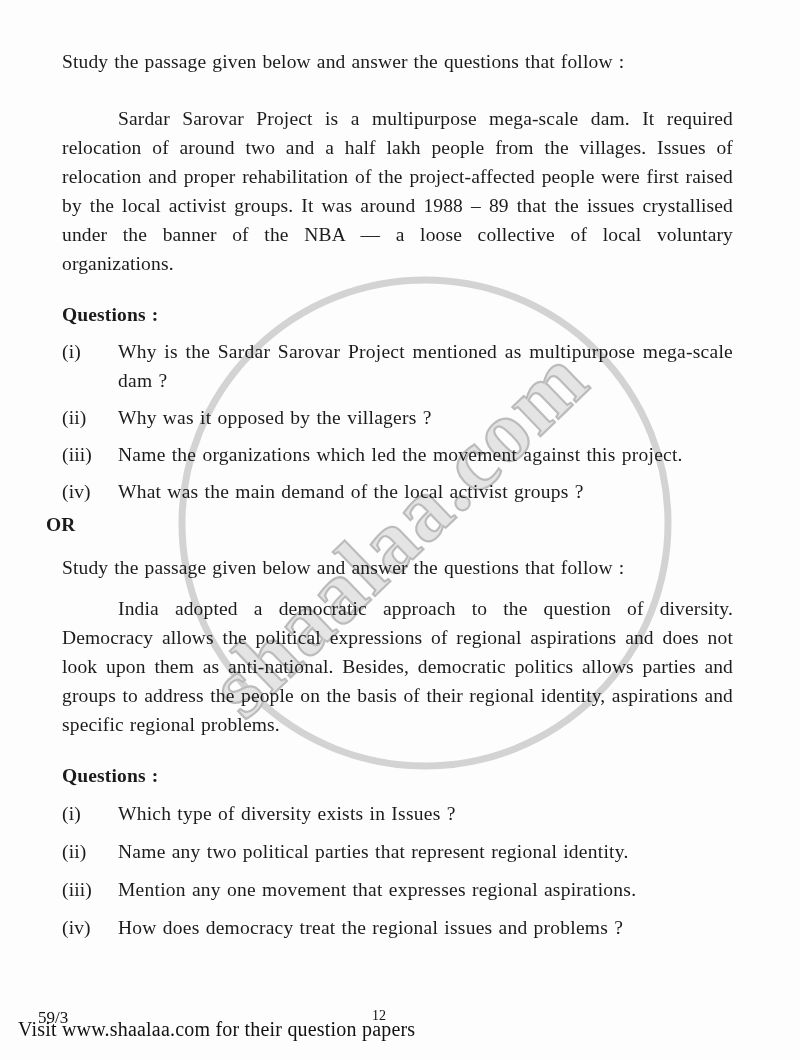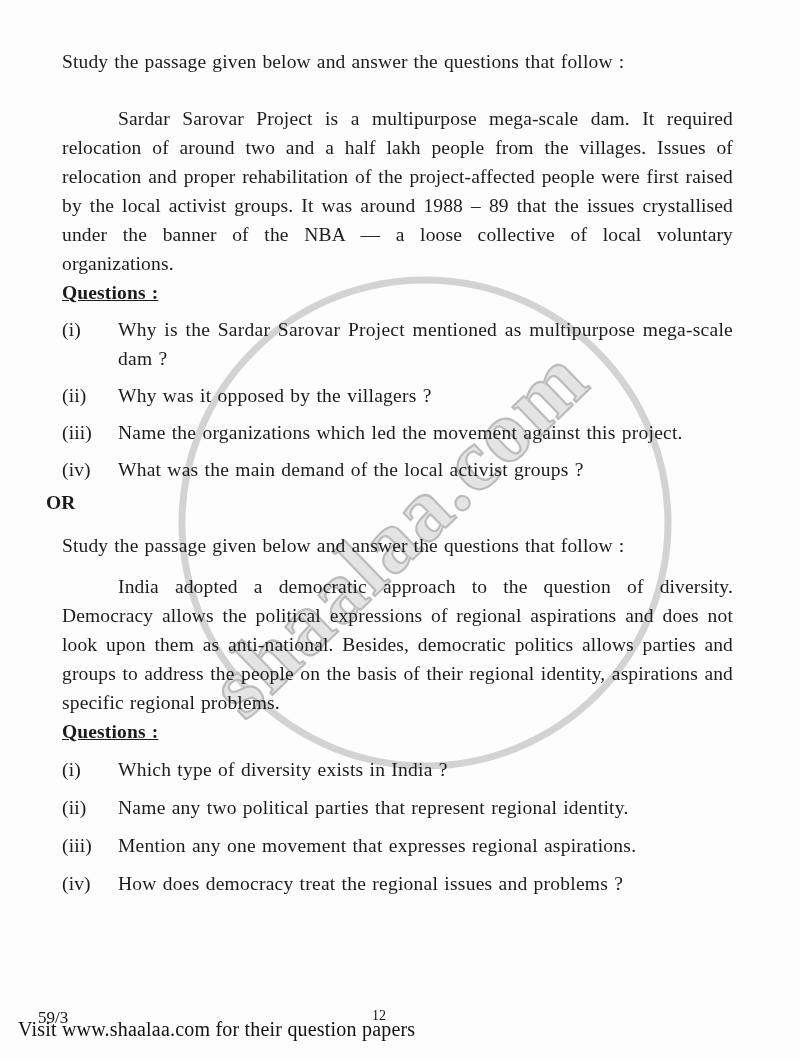--- a/index.html
+++ b/index.html
@@ -37,23 +37,22 @@
   }
   .intro { margin: 0; }
   .intro-b { margin: 14px 0 0; }
   .passage {
     margin: 28px 0 0;
     text-indent: 56px;
     text-align: justify;
   }
   .passage-b { margin-top: 12px; }
   .q-heading {
-    margin: 0 0 0;
+    margin: 22px 0 0;
     font-weight: 700;
-    text-decoration: underline;
   }
   .q-item {
     display: flex;
     margin: 8px 0 0;
   }
   .q-item-b { margin-top: 9px; }
   .q-num {
     flex: none;
     width: 56px;
   }
@@ -117,21 +116,21 @@
     <p class="or-divider">OR</p>
 
     <p class="intro intro-b">Study the passage given below and answer the questions that follow :</p>
 
     <p class="passage passage-b">India adopted a democratic approach to the question of diversity. Democracy allows the political expressions of regional aspirations and does not look upon them as anti-national. Besides, democratic politics allows parties and groups to address the people on the basis of their regional identity, aspirations and specific regional problems.</p>
 
     <p class="q-heading">Questions :</p>
 
     <div class="q-item q-item-b">
       <span class="q-num">(i)</span>
-      <span class="q-text">Which type of diversity exists in India ?</span>
+      <span class="q-text">Which type of diversity exists in Issues ?</span>
     </div>
     <div class="q-item q-item-b">
       <span class="q-num">(ii)</span>
       <span class="q-text">Name any two political parties that represent regional identity.</span>
     </div>
     <div class="q-item q-item-b">
       <span class="q-num">(iii)</span>
       <span class="q-text">Mention any one movement that expresses regional aspirations.</span>
     </div>
     <div class="q-item q-item-b">

